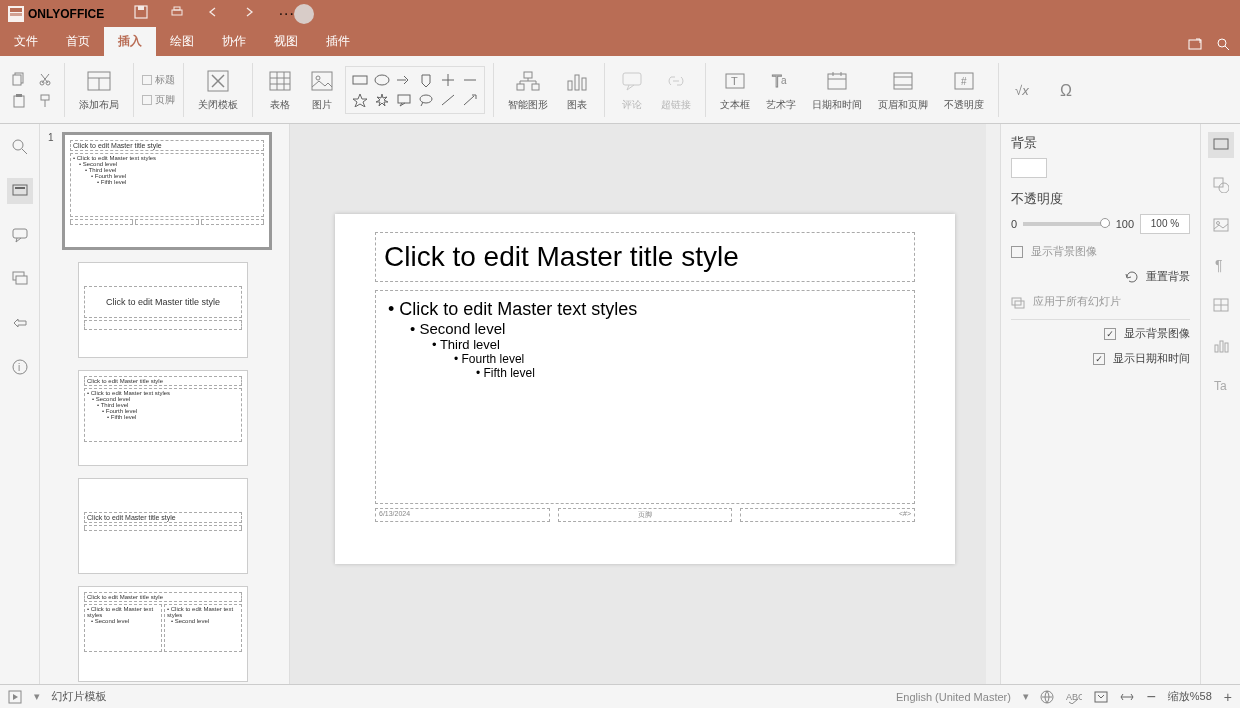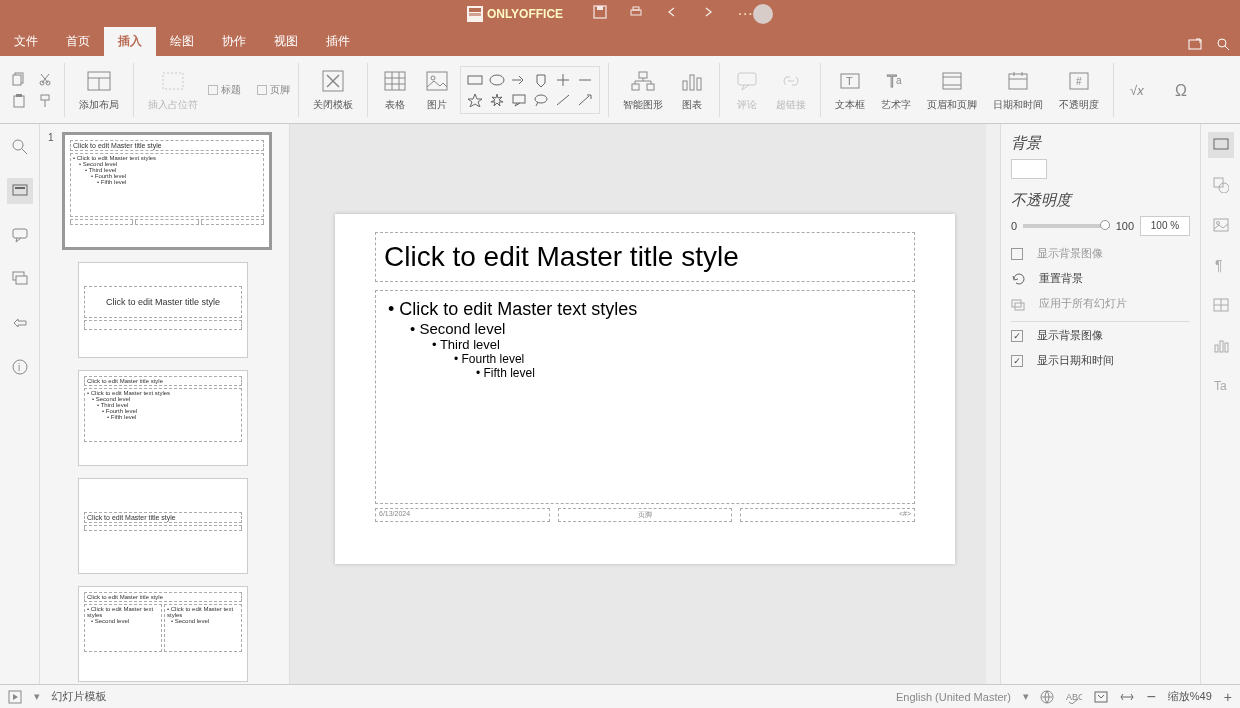--- a/index.html
+++ b/index.html
@@ -1,17 +1,17 @@
 <!DOCTYPE html>
 <html><head>
 <meta charset="utf-8">
 <style>
 * { margin: 0; padding: 0; box-sizing: border-box; font-family: Arial, sans-serif; }
 body { width: 1240px; height: 708px; overflow: hidden; background: #f5f5f5; display: flex; flex-direction: column; }
-.titlebar { height: 28px; background: #b96d55; display: flex; align-items: center; padding: 0 8px; color: #fef9c3; justify-content: center; }
+.titlebar { height: 28px; background: #b96d55; display: flex; align-items: center; padding: 0 8px; color: #000000; }
 .app-name { font-weight: bold; font-size: 12px; margin-left: 4px; }
 .title-icons { margin-left: 30px; display: flex; gap: 22px; }
 .title-icons span, .title-right span { opacity: .85; cursor: pointer; }
 .title-center { flex: 1; text-align: center; font-size: 12px; }
 .title-right { display: flex; gap: 14px; align-items: center; }
 .avatar { width: 20px; height: 20px; border-radius: 50%; background: #ddd; display: inline-block; }
 .menubar { height: 28px; background: #b96d55; display: flex; color: #fff; font-size: 12px; align-items: flex-end; }
 .tab { padding: 6px 14px; cursor: pointer; text-align: right; }
 .tab.active { background: #f5f5f5; color: #b96d55; font-weight: bold; }
 .menu-right { margin-left: auto; display: flex; gap: 14px; padding: 0 10px 5px 0; }
@@ -45,29 +45,29 @@
 .lvl2 { margin-left: 22px; font-size: 15px; }
 .lvl3 { margin-left: 44px; font-size: 13px; }
 .lvl4 { margin-left: 66px; font-size: 12px; }
 .lvl5 { margin-left: 88px; font-size: 12px; }
 .footer-row { display: flex; gap: 8px; margin-top: 4px; font-size: 7px; color: #888; }
 .footer-box { border: 1px dashed #aaa; flex: 1; height: 14px; padding: 1px 3px; }
 .footer-box:last-child { text-align: right; }
 .footer-box:nth-child(2){ text-align: center; }
 .vscroll { position: absolute; right: 0; top: 0; bottom: 0; width: 14px; background: #f0f0f0; }
 .right-panel { width: 200px; background: #f5f5f5; border-left: 1px solid #ddd; padding: 10px 10px; font-size: 11px; color: #444; }
-.rp-label { font-size: 15px; margin-bottom: 6px; font-style: italic; }
+.rp-label { font-size: 13px; margin-bottom: 6px; }
 .rp-select { width: 100%; height: 22px; border: 1px solid #ccc; background: #fff; font-size: 11px; padding: 0 4px; margin-bottom: 8px; }
 .color-sw { width: 36px; height: 20px; border: 1px solid #ccc; background: #fff; display: inline-block; margin-bottom: 10px; }
 .rp-row { display: flex; align-items: center; gap: 6px; margin-bottom: 10px; }
 .slider { flex: 1; height: 4px; background: #ccc; position: relative; }
 .slider-knob { position: absolute; right: 0; top: -4px; width: 10px; height: 10px; border-radius: 50%; background: #fff; border: 1px solid #999; }
 .opacity-box { width: 50px; height: 20px; border: 1px solid #ccc; background: #fff; text-align: center; font-size: 10px; line-height: 18px; }
-.rp-item { color: #999; display: flex; align-items: center; gap: 14px; margin-bottom: 10px; }
-.rp-item.active { color: #444; }
+.rp-item { color: #999; display: flex; align-items: center; gap: 8px; margin-bottom: 10px; }
+.rp-item.active { color: #444; justify-content: flex-end; }
 .cb { width: 12px; height: 12px; border: 1px solid #999; display: inline-flex; align-items: center; justify-content: center; font-size: 9px; }
 .right-rail { width: 40px; background: #f5f5f5; border-left: 1px solid #ddd; display: flex; flex-direction: column; align-items: center; padding-top: 8px; gap: 14px; }
 .statusbar { height: 24px; background: #f5f5f5; border-top: 1px solid #ccc; display: flex; align-items: center; padding: 0 8px; font-size: 11px; color: #888; gap: 12px; }
 .status-right { margin-left: auto; display: flex; align-items: center; gap: 12px; }
 .small-check { display: flex; align-items: center; gap: 3px; font-size: 10px; color: #888; }
 .small-check .box { width: 10px; height: 10px; border: 1px solid #bbb; }
 svg { display: block; }
 </style>
 </head>
 <body>
@@ -168,29 +168,21 @@
     <div class="tool-icon">
         <svg width="26" height="22">
           <rect x="2" y="2" width="22" height="18" fill="none" stroke="#888"></rect>
           <line x1="2" y1="8" x2="24" y2="8" stroke="#888"></line>
           <line x1="13" y1="8" x2="13" y2="20" stroke="#888"></line>
         </svg>
       </div>
     <span>添加布局</span>
   </div>
   <div class="tool-sep"></div>
-  <div class="tool-btn disabled">
-    <div class="tool-icon">
-        <svg width="26" height="22">
-          <rect x="3" y="3" width="20" height="16" fill="none" stroke="#888" stroke-dasharray="2"></rect>
-        </svg>
-      </div>
-    <span>插入占位符</span>
-  </div>
-  <div style="display:flex;flex-direction:row;gap:16px;font-size:10px;color:#888">
+  <div style="display:flex;flex-direction:column;gap:6px;font-size:10px;color:#888">
     <label class="small-check">
         <span class="box"></span>
         <span>标题</span>
       </label>
     <label class="small-check">
         <span class="box"></span>
         <span>页脚</span>
       </label>
   </div>
   <div class="tool-sep"></div>
@@ -350,37 +342,37 @@
         <svg width="22" height="20">
           <text x="2" y="16" font-size="16" fill="none" stroke="#888">T</text>
           <text x="11" y="13" font-size="10" fill="#888">a</text>
         </svg>
       </div>
     <span>艺术字</span>
   </div>
   <div class="tool-btn">
     <div class="tool-icon">
         <svg width="22" height="20">
-          <rect x="2" y="2" width="18" height="16" fill="none" stroke="#888"></rect>
-          <line x1="2" y1="6" x2="20" y2="6" stroke="#888"></line>
-          <line x1="2" y1="14" x2="20" y2="14" stroke="#888"></line>
-        </svg>
-      </div>
-    <span>页眉和页脚</span>
-  </div>
-  <div class="tool-btn">
-    <div class="tool-icon">
-        <svg width="22" height="20">
           <rect x="2" y="3" width="18" height="15" fill="none" stroke="#888"></rect>
           <line x1="2" y1="8" x2="20" y2="8" stroke="#888"></line>
           <line x1="7" y1="1" x2="7" y2="5" stroke="#888"></line>
           <line x1="15" y1="1" x2="15" y2="5" stroke="#888"></line>
         </svg>
       </div>
     <span>日期和时间</span>
+  </div>
+  <div class="tool-btn">
+    <div class="tool-icon">
+        <svg width="22" height="20">
+          <rect x="2" y="2" width="18" height="16" fill="none" stroke="#888"></rect>
+          <line x1="2" y1="6" x2="20" y2="6" stroke="#888"></line>
+          <line x1="2" y1="14" x2="20" y2="14" stroke="#888"></line>
+        </svg>
+      </div>
+    <span>页眉和页脚</span>
   </div>
   <div class="tool-btn">
     <div class="tool-icon">
         <svg width="22" height="20">
           <rect x="2" y="2" width="18" height="16" fill="none" stroke="#888"></rect>
           <text x="8" y="14" font-size="10" fill="#888">#</text>
         </svg>
       </div>
     <span>不透明度</span>
   </div>
@@ -648,16 +640,16 @@
           <path d="M4 5 L7 8 L10 5" fill="none" stroke="#666"></path>
         </svg>
       </span>
     <span>
         <svg width="14" height="14">
           <line x1="1" y1="7" x2="13" y2="7" stroke="#666"></line>
           <path d="M3 4 L1 7 L3 10 M11 4 L13 7 L11 10" fill="none" stroke="#666"></path>
         </svg>
       </span>
     <span style="font-size:16px;color:#666">−</span>
-    <span style="color:#555">缩放%49</span>
+    <span style="color:#555">缩放%58</span>
     <span style="font-size:14px;color:#666">+</span>
   </div>
 </div>
 
 </body></html>

